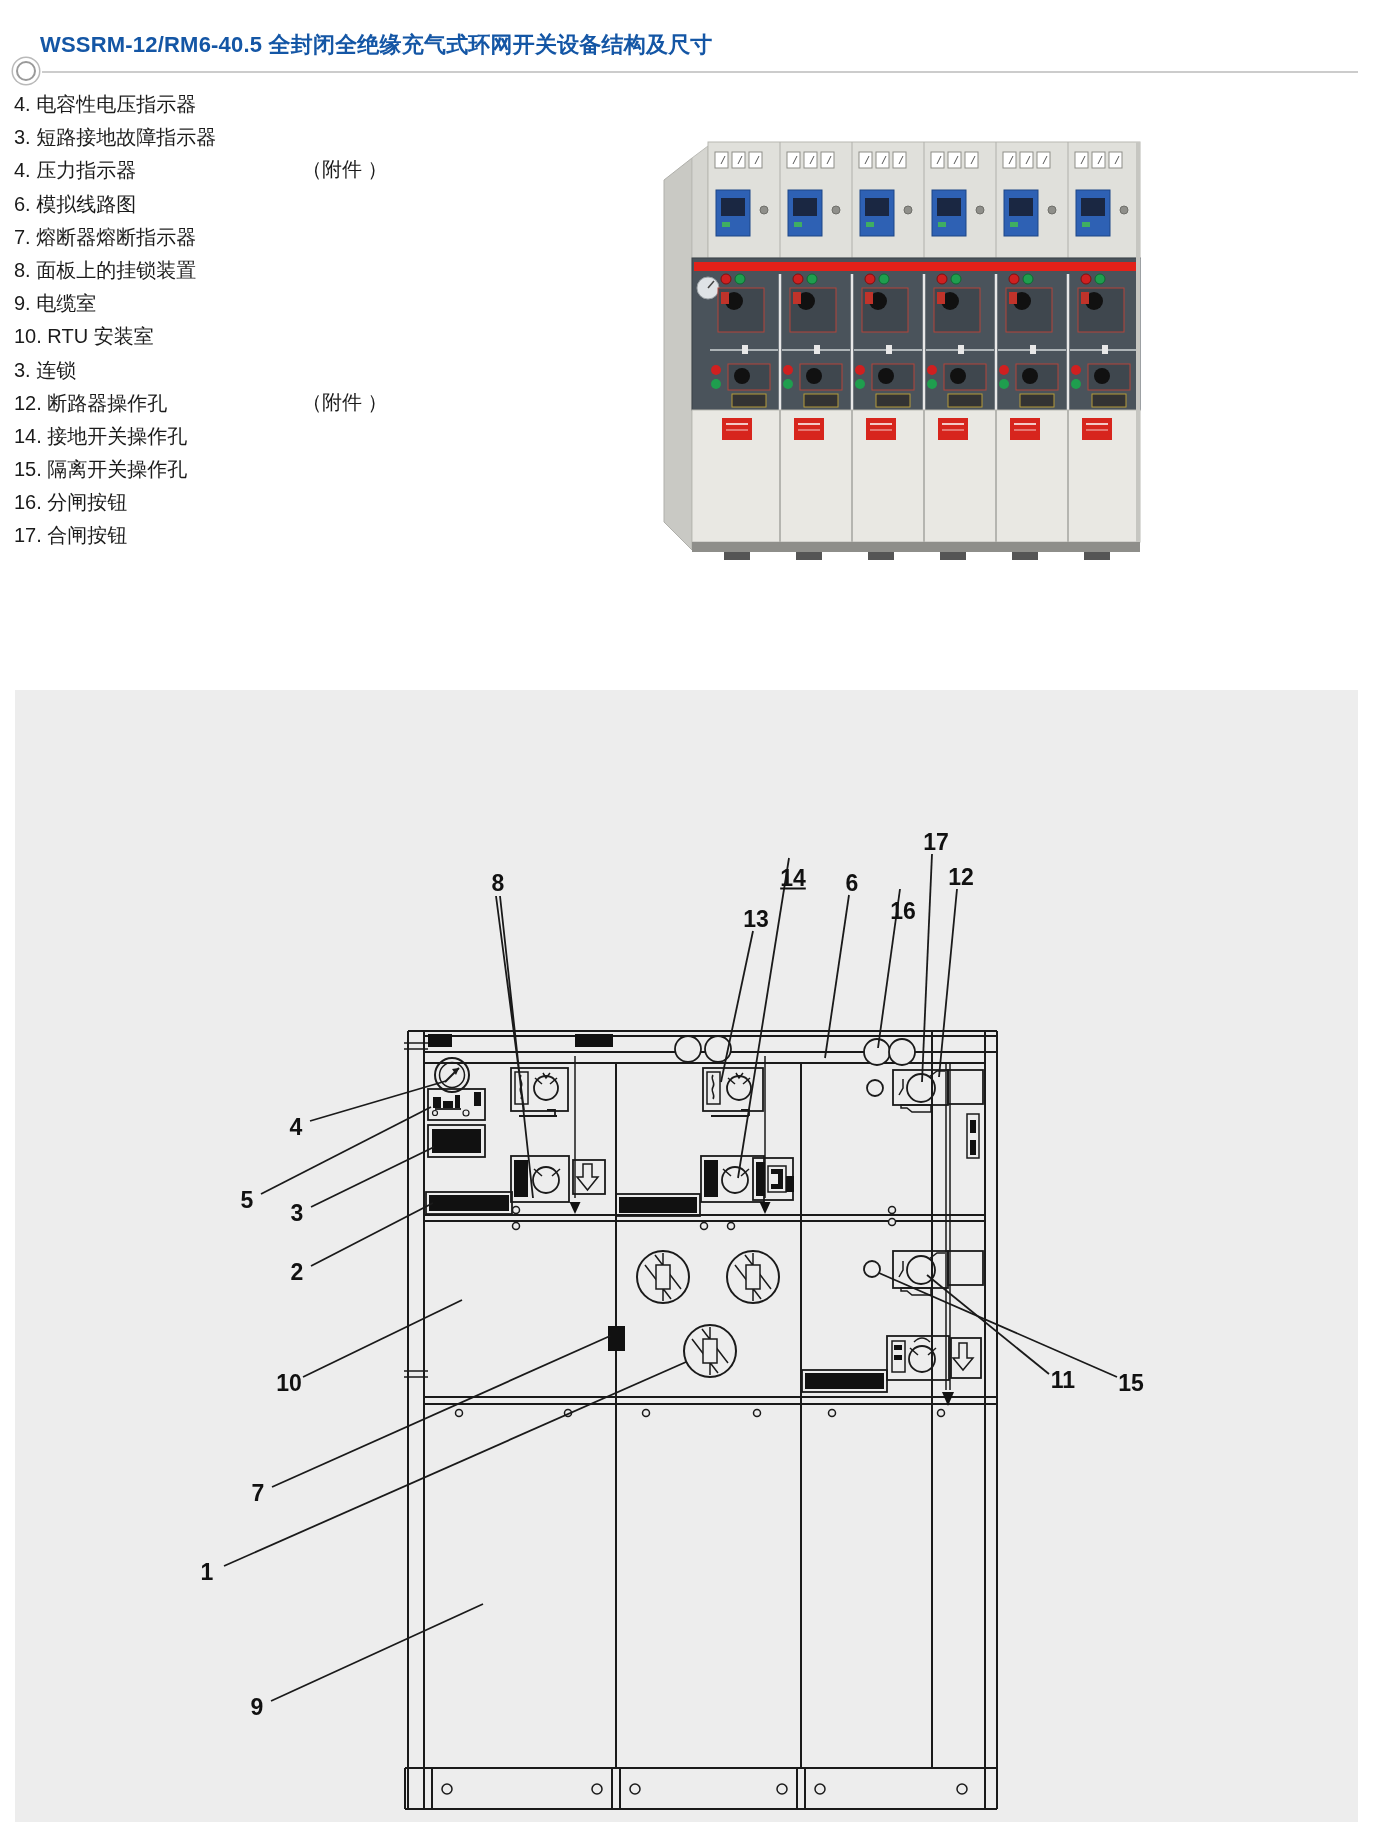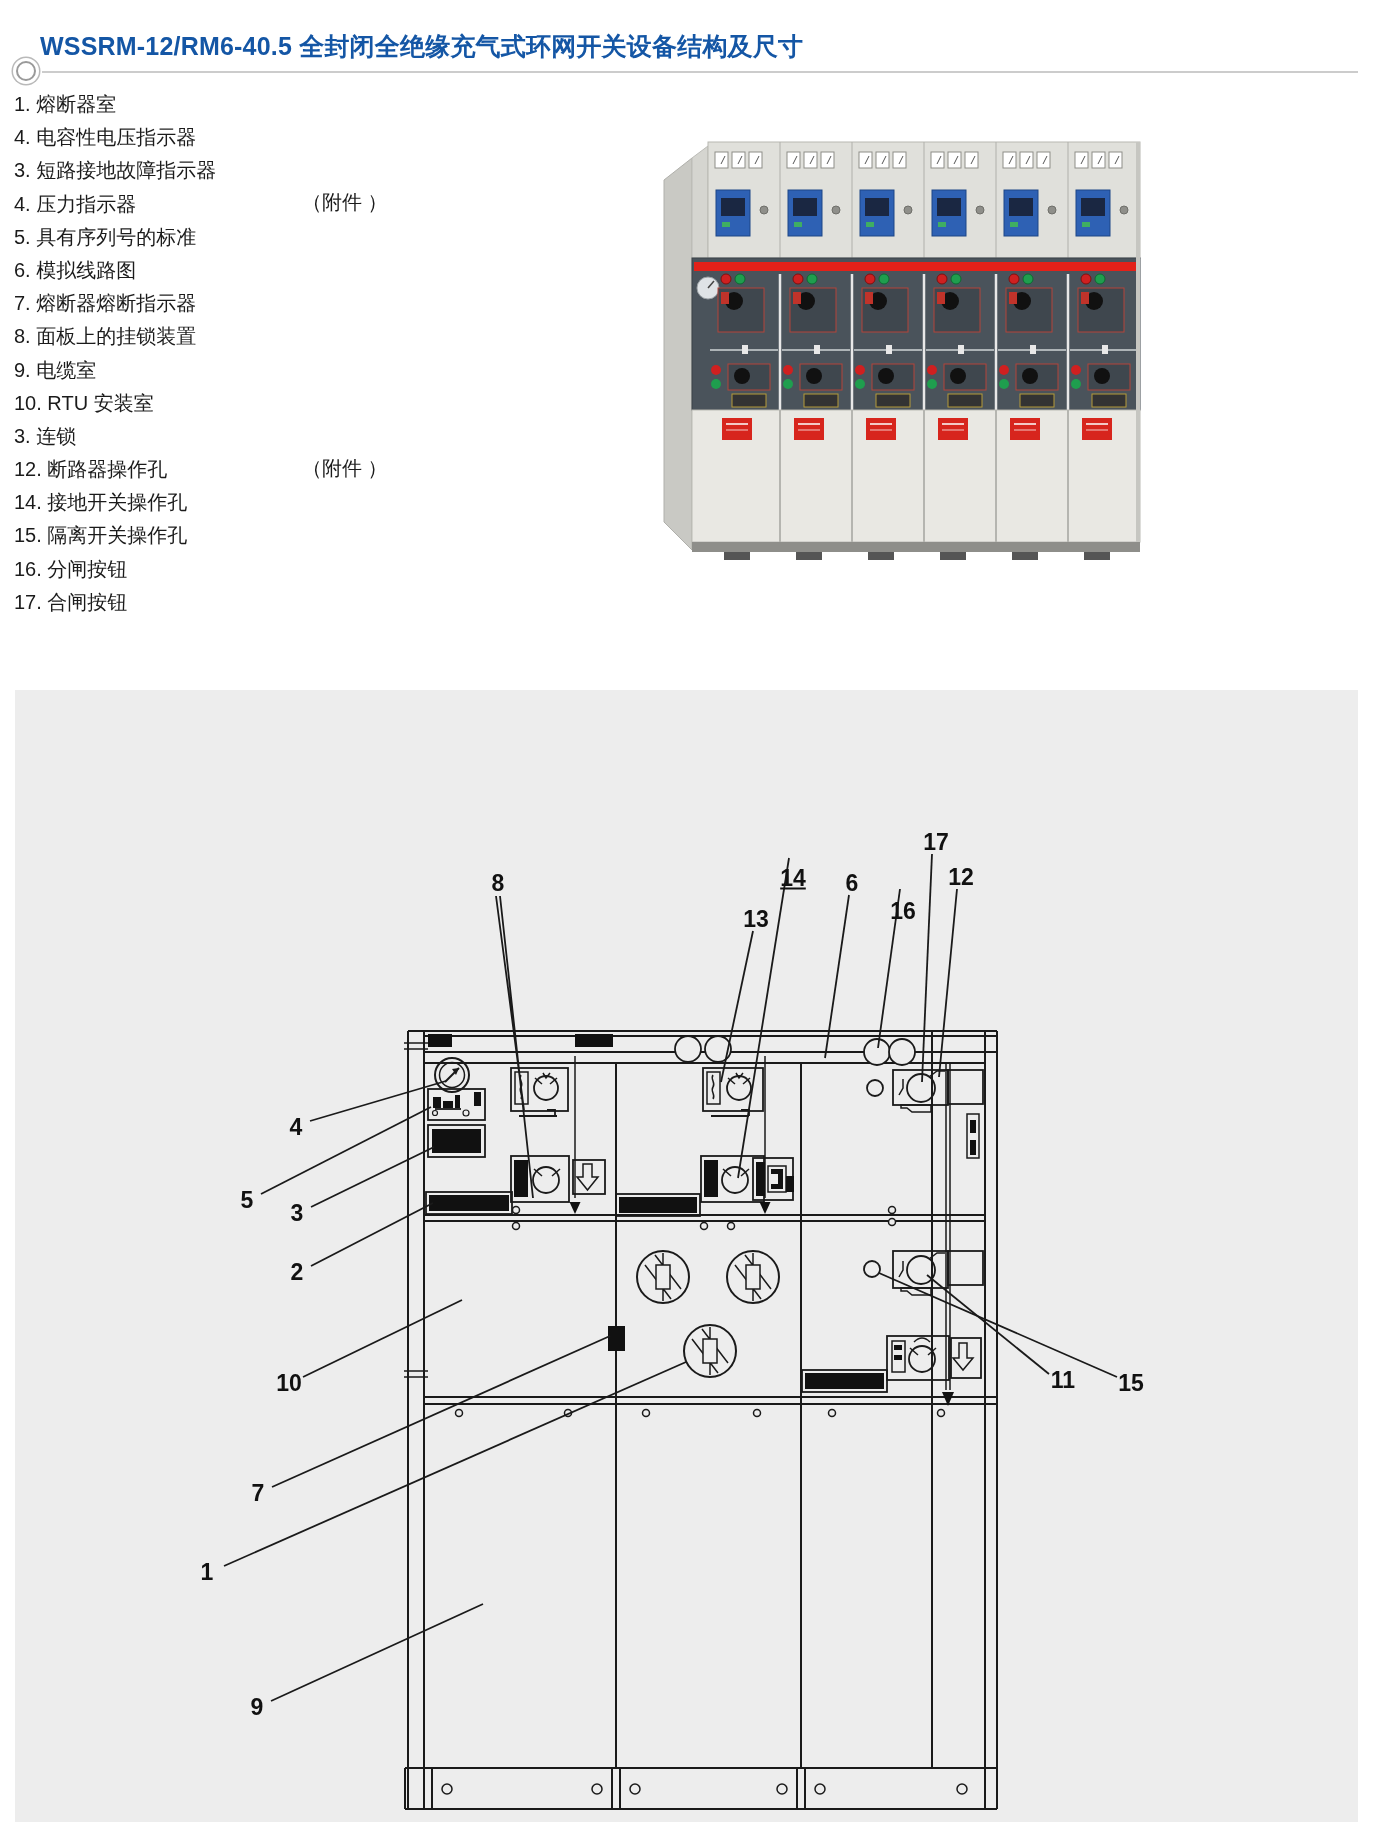--- a/index.html
+++ b/index.html
@@ -2,21 +2,21 @@
 <html><head>
 <meta charset="utf-8">
 <style>
   html,body{margin:0;padding:0;background:#ffffff;}
   body{width:1373px;height:1848px;position:relative;overflow:hidden;
        font-family:"Liberation Sans","DejaVu Sans",sans-serif;color:#1b1b1b;}
   .page{position:absolute;inset:0;}
 
   
   .page-title{position:absolute;left:40px;top:30px;margin:0;
-    font-size:25px;font-weight:bold;color:#1456a5;letter-spacing:.2px;white-space:nowrap;}
+    font-size:22px;font-weight:bold;color:#1456a5;letter-spacing:.2px;white-space:nowrap;}
   .ring{position:absolute;left:16px;top:61px;width:16px;height:16px;border:2px solid #9a9a9a;
     border-radius:50%;background:#fff;box-shadow:0 0 0 3px #fff,0 0 0 4.5px #b9b9b9;}
   .rule{position:absolute;left:42px;top:71px;width:1316px;height:2px;background:#cccccc;}
 
   
   .parts{position:absolute;left:14px;top:88px;width:560px;}
   .li{position:relative;height:33.2px;font-size:20px;line-height:33.2px;color:#1b1b1b;white-space:nowrap;}
   .li-note{position:absolute;left:288px;top:0;margin-top:32px;}
 
   
@@ -33,25 +33,23 @@
 </head>
 <body>
 
 <div class="page">
 
   <h1 class="page-title">WSSRM-12/RM6-40.5 全封闭全绝缘充气式环网开关设备结构及尺寸</h1>
   <span class="ring"></span>
   <span class="rule"></span>
 
   <div class="parts">
-    <div class="li"><span>1. 熔断器室</span><span class="li-note"></span></div>
     <div class="li"><span>4. 电容性电压指示器</span><span class="li-note"></span></div>
     <div class="li"><span>3. 短路接地故障指示器</span><span class="li-note">（附件 ）</span></div>
     <div class="li"><span>4. 压力指示器</span><span class="li-note"></span></div>
-    <div class="li"><span>5. 具有序列号的标准</span><span class="li-note"></span></div>
     <div class="li"><span>6. 模拟线路图</span><span class="li-note"></span></div>
     <div class="li"><span>7. 熔断器熔断指示器</span><span class="li-note"></span></div>
     <div class="li"><span>8. 面板上的挂锁装置</span><span class="li-note"></span></div>
     <div class="li"><span>9. 电缆室</span><span class="li-note"></span></div>
     <div class="li"><span>10. RTU 安装室</span><span class="li-note"></span></div>
     <div class="li"><span>3. 连锁</span><span class="li-note">（附件 ）</span></div>
     <div class="li"><span>12. 断路器操作孔</span><span class="li-note"></span></div>
     <div class="li"><span>14. 接地开关操作孔</span><span class="li-note"></span></div>
     <div class="li"><span>15. 隔离开关操作孔</span><span class="li-note"></span></div>
     <div class="li"><span>16. 分闸按钮</span><span class="li-note"></span></div>

